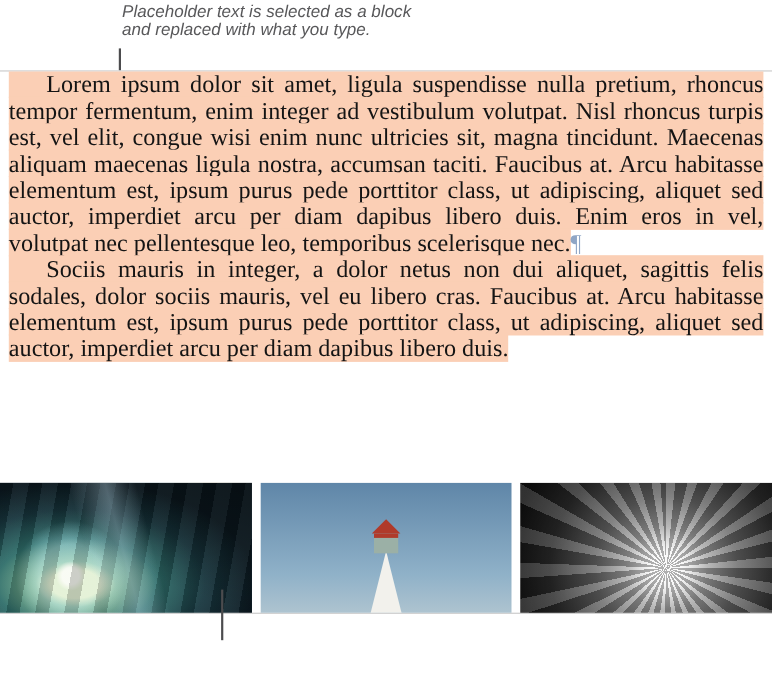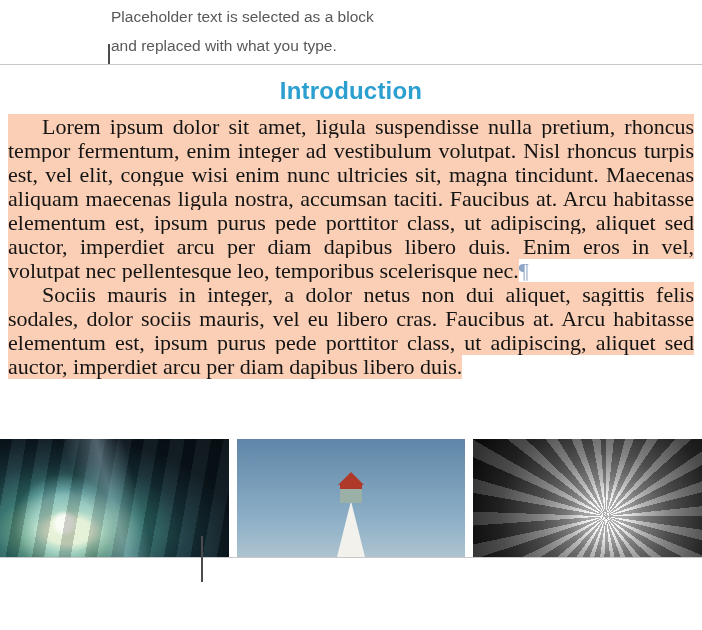--- a/index.html
+++ b/index.html
@@ -14,23 +14,24 @@
     overflow: hidden;
     background: #ffffff;
     font-family: "Liberation Sans", sans-serif;
   }
 
   
   .callout {
     position: absolute;
     color: #58585a;
     font-size: 15.5px;
-    line-height: 29px;
+    line-height: 17px;
     font-family: "Liberation Sans", sans-serif;
     white-space: pre-line;
+    font-style: italic;
   }
   #callout-top {
     left: 111px;
     top: 2px;
     width: 430px;
   }
   #callout-bottom {
     left: 204px;
     top: 572px;
     width: 400px;
@@ -184,21 +185,20 @@
 <body>
 
 <div id="page">
 
   <div class="callout" id="callout-top">Placeholder text is selected as a block
 and replaced with what you type.</div>
   <div class="leader-line" id="leader-top"></div>
 
   <div id="doc-page">
 
-    <div id="doc-title">Introduction</div>
 
     <div class="body-text">
       <span class="sel"><span class="para-indent"></span><span>Lorem ipsum dolor sit amet, ligula suspendisse nulla pretium, rhoncus tempor fermentum, enim integer ad vestibulum volutpat. Nisl rhoncus turpis est, vel elit, congue wisi enim nunc ultricies sit, magna tincidunt. Maecenas aliquam maecenas ligula nostra, accumsan taciti. Faucibus at. Arcu habitasse elementum est, ipsum purus pede porttitor class, ut adipiscing, aliquet sed auctor, imperdiet arcu per diam dapibus libero duis. Enim eros in vel, volutpat nec pellentesque leo, temporibus scelerisque nec.</span></span><span class="pilcrow">¶</span>
     </div>
 
     <div class="body-text">
       <span class="sel"><span class="para-indent"></span><span>Sociis mauris in integer, a dolor netus non dui aliquet, sagittis felis sodales, dolor sociis mauris, vel eu libero cras. Faucibus at. Arcu habitasse elementum est, ipsum purus pede porttitor class, ut adipiscing, aliquet sed auctor, imperdiet arcu per diam dapibus libero duis.</span></span>
     </div>
 
     <div id="image-row">

